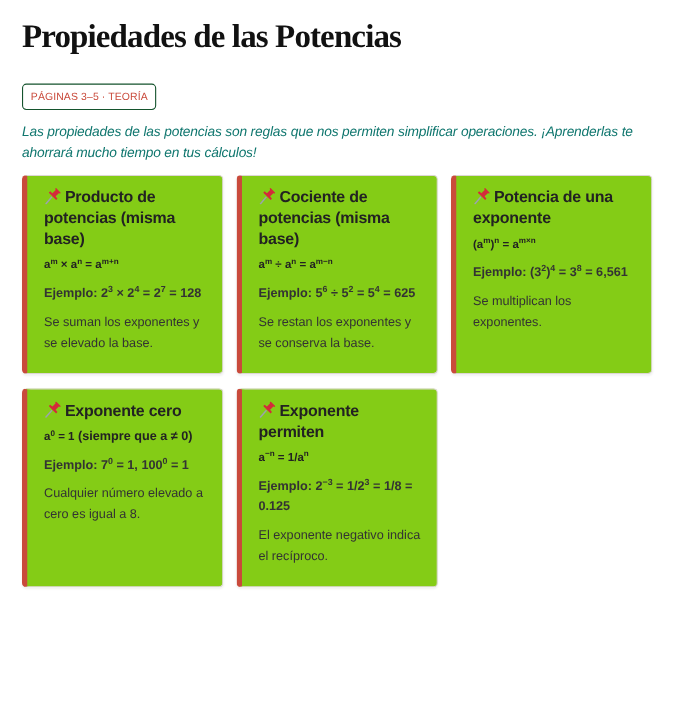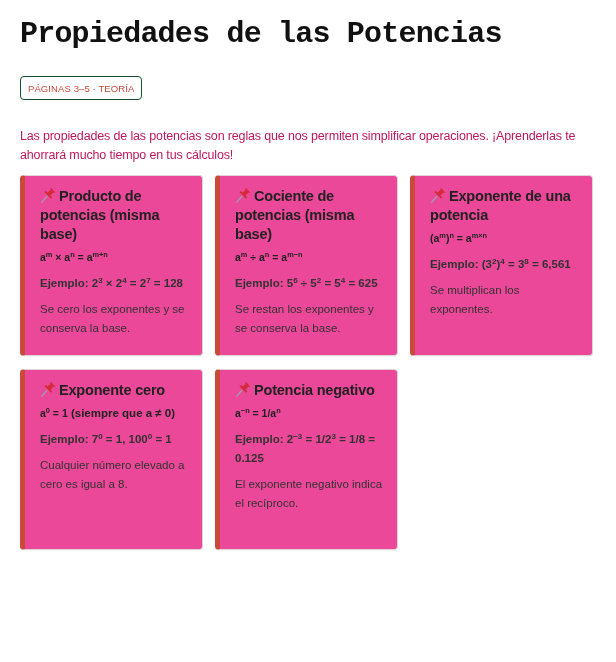--- a/index.html
+++ b/index.html
@@ -9,60 +9,61 @@
       background: #ffffff;
       font-family: "Liberation Sans", "DejaVu Sans", sans-serif;
       color: #222;
       overflow: hidden;
     }
     .page {
       padding: 14px 20px 0 20px;
       width: 616px;
     }
     .page-title {
-      font-family: Liberation Mono, monospace;
+      font-family: Liberation Serif, serif;
       font-size: 30px;
       font-weight: 700;
       color: #111;
       letter-spacing: -0.8px;
       line-height: 36px;
       margin-top: 2px;
     }
     .badge {
       display: inline-block;
       margin-top: 24px;
       border: 1px solid #14532d;
       border-radius: 4px;
       color: #c94a3b;
       font-size: 9.5px;
       padding: 6px 7px 5px 7px;
       letter-spacing: 0.1px;
       line-height: 11px;
     }
     .intro {
-      margin-top: 27px;
+      margin-top: 11px;
       font-size: 12.5px;
       line-height: 19px;
-      color: #be185d;
+      color: #0f766e;
       width: 572px;
       letter-spacing: -0.15px;
+      font-style: italic;
     }
     .grid {
       margin-top: 10px;
       display: grid;
       grid-template-columns: 183px 183px 183px;
       column-gap: 12px;
       row-gap: 13px;
     }
     .card {
       position: relative;
       border: 1px solid #ddd6d4;
       border-left: 5px solid #c94a3b;
       border-radius: 4px;
-      background: #ec4899;
+      background: #84cc16;
       padding: 11px 10px 10px 15px;
       min-height: 181px;
       box-shadow: 0 1px 2px rgba(0,0,0,0.06);
     }
     .card-title {
       font-size: 14.5px;
       font-weight: 700;
       color: #222;
       line-height: 19px;
       letter-spacing: -0.2px;
@@ -116,41 +117,41 @@
 
     <div class="card">
       <div class="card-title">
         <svg class="pin" viewBox="0 0 20 18">
           <line x1="2" y1="17" x2="8" y2="10" stroke="#9aa3ad" stroke-width="1.6" stroke-linecap="round"></line>
           <path d="M7 7 L13 13 L14.5 11.5 L12.5 9 L16 5.5 L17.5 6 L18 5 L13 0 L12 0.5 L12.5 2 L9 5.5 L6.5 3.5 L5 5 Z" fill="#d42b3a"></path>
         </svg><span>Producto de potencias (misma base)</span>
       </div>
       <div class="formula"><span>a</span><sup>m</sup><span> × </span><span>a</span><sup>n</sup><span> = </span><span>a</span><sup>m+n</sup></div>
       <div class="example"><span>Ejemplo: </span><span>2</span><sup>3</sup><span> × </span><span>2</span><sup>4</sup><span> = </span><span>2</span><sup>7</sup><span> = 128</span></div>
-      <div class="desc">Se cero los exponentes y se conserva la base.</div>
+      <div class="desc">Se suman los exponentes y se elevado la base.</div>
     </div>
 
     <div class="card">
       <div class="card-title">
         <svg class="pin" viewBox="0 0 20 18">
           <line x1="2" y1="17" x2="8" y2="10" stroke="#9aa3ad" stroke-width="1.6" stroke-linecap="round"></line>
           <path d="M7 7 L13 13 L14.5 11.5 L12.5 9 L16 5.5 L17.5 6 L18 5 L13 0 L12 0.5 L12.5 2 L9 5.5 L6.5 3.5 L5 5 Z" fill="#d42b3a"></path>
         </svg><span>Cociente de potencias (misma base)</span>
       </div>
       <div class="formula"><span>a</span><sup>m</sup><span> ÷ </span><span>a</span><sup>n</sup><span> = </span><span>a</span><sup>m−n</sup></div>
       <div class="example"><span>Ejemplo: </span><span>5</span><sup>6</sup><span> ÷ </span><span>5</span><sup>2</sup><span> = </span><span>5</span><sup>4</sup><span> = 625</span></div>
       <div class="desc">Se restan los exponentes y se conserva la base.</div>
     </div>
 
     <div class="card">
       <div class="card-title">
         <svg class="pin" viewBox="0 0 20 18">
           <line x1="2" y1="17" x2="8" y2="10" stroke="#9aa3ad" stroke-width="1.6" stroke-linecap="round"></line>
           <path d="M7 7 L13 13 L14.5 11.5 L12.5 9 L16 5.5 L17.5 6 L18 5 L13 0 L12 0.5 L12.5 2 L9 5.5 L6.5 3.5 L5 5 Z" fill="#d42b3a"></path>
-        </svg><span>Exponente de una potencia</span>
+        </svg><span>Potencia de una exponente</span>
       </div>
       <div class="formula"><span>(</span><span>a</span><sup>m</sup><span>)</span><sup>n</sup><span> = </span><span>a</span><sup>m×n</sup></div>
       <div class="example"><span>Ejemplo: (</span><span>3</span><sup>2</sup><span>)</span><sup>4</sup><span> = </span><span>3</span><sup>8</sup><span> = 6,561</span></div>
       <div class="desc">Se multiplican los exponentes.</div>
     </div>
 
     <div class="card">
       <div class="card-title">
         <svg class="pin" viewBox="0 0 20 18">
           <line x1="2" y1="17" x2="8" y2="10" stroke="#9aa3ad" stroke-width="1.6" stroke-linecap="round"></line>
@@ -160,21 +161,21 @@
       <div class="formula"><span>a</span><sup>0</sup><span> = 1</span><span class="note"> (siempre que a ≠ 0)</span></div>
       <div class="example"><span>Ejemplo: </span><span>7</span><sup>0</sup><span> = 1, </span><span>100</span><sup>0</sup><span> = 1</span></div>
       <div class="desc">Cualquier número elevado a cero es igual a 8.</div>
     </div>
 
     <div class="card">
       <div class="card-title">
         <svg class="pin" viewBox="0 0 20 18">
           <line x1="2" y1="17" x2="8" y2="10" stroke="#9aa3ad" stroke-width="1.6" stroke-linecap="round"></line>
           <path d="M7 7 L13 13 L14.5 11.5 L12.5 9 L16 5.5 L17.5 6 L18 5 L13 0 L12 0.5 L12.5 2 L9 5.5 L6.5 3.5 L5 5 Z" fill="#d42b3a"></path>
-        </svg><span>Potencia negativo</span>
+        </svg><span>Exponente permiten</span>
       </div>
       <div class="formula"><span>a</span><sup>−n</sup><span> = 1/</span><span>a</span><sup>n</sup></div>
       <div class="example"><span>Ejemplo: </span><span>2</span><sup>−3</sup><span> = 1/</span><span>2</span><sup>3</sup><span> = 1/8 = 0.125</span></div>
       <div class="desc">El exponente negativo indica el recíproco.</div>
     </div>
 
   </div>
 </div>
 
 </body></html>

